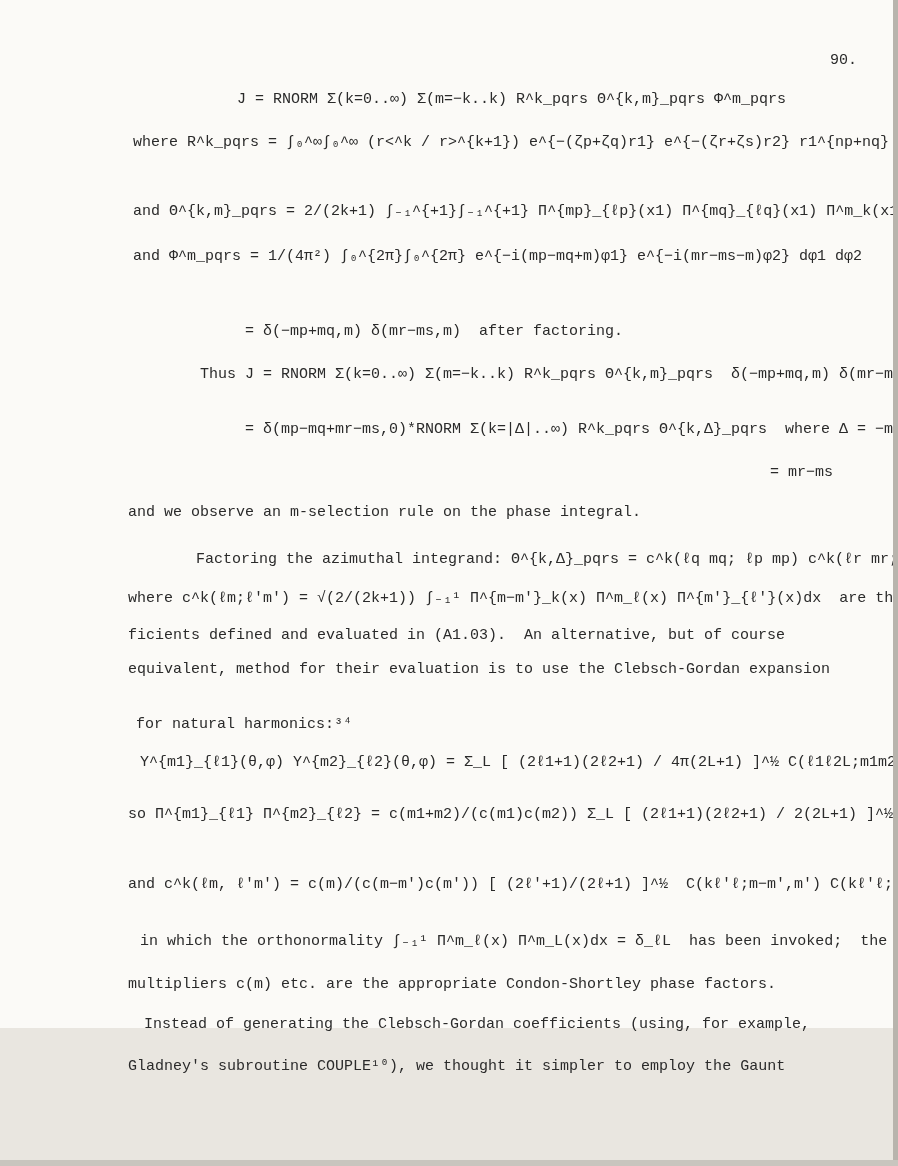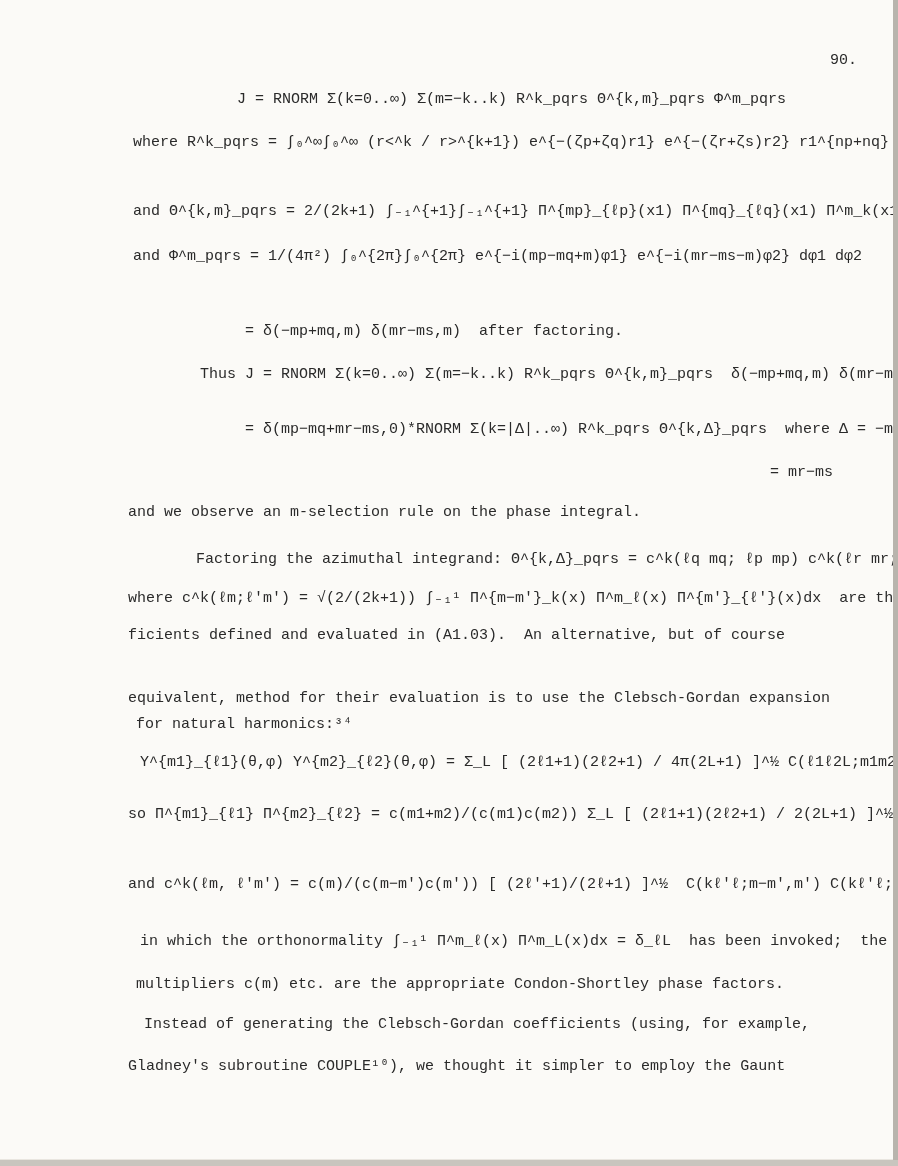--- a/index.html
+++ b/index.html
@@ -1,17 +1,17 @@
 <!DOCTYPE html>
 <html><head>
 <meta charset="utf-8">
 <style>
   html, body { margin:0; padding:0; }
   body { width:898px; height:1166px; background:#e9e6e0; position:relative; overflow:hidden; }
-  .page { position:absolute; left:0; top:0; width:893px; height:1159px; background:#fbfaf7; }
+  .page { position:absolute; left:0; top:0; width:893px; height:1028px; background:#fbfaf7; }
   .edge { position:absolute; right:0; top:0; width:5px; height:1166px; background:#b8b4ad; }
   .bottom-edge { position:absolute; left:0; bottom:0; width:898px; height:6px; background:#c9c5be; }
   .ln { position:absolute; font-family:"Liberation Mono", "DejaVu Sans Mono", monospace; font-size:15px; color:#2a2a2a; white-space:pre; }
   .pgno { position:absolute; left:830px; top:52px; font-family:"Liberation Mono", monospace; font-size:15px; color:#2a2a2a; }
 </style>
 </head>
 <body>
 
 <div class="page">
   <div class="pgno">90.</div>
@@ -21,25 +21,25 @@
       <div class="ln" style="left: 133px; top: 201px;">and Θ^{k,m}_pqrs = 2/(2k+1) ∫₋₁^{+1}∫₋₁^{+1} Π^{mp}_{ℓp}(x1) Π^{mq}_{ℓq}(x1) Π^m_k(x1) . Π^{mr}_{ℓr}(x2) Π^{ms}_{ℓs}(x2) Π^m_k(x2) dx1 dx2</div>
       <div class="ln" style="left: 133px; top: 248px;">and Φ^m_pqrs = 1/(4π²) ∫₀^{2π}∫₀^{2π} e^{−i(mp−mq+m)φ1} e^{−i(mr−ms−m)φ2} dφ1 dφ2</div>
       <div class="ln" style="left: 245px; top: 323px;">= δ(−mp+mq,m) δ(mr−ms,m)  after factoring.</div>
       <div class="ln" style="left: 200px; top: 366px;">Thus J = RNORM Σ(k=0..∞) Σ(m=−k..k) R^k_pqrs Θ^{k,m}_pqrs  δ(−mp+mq,m) δ(mr−ms,m)</div>
       <div class="ln" style="left: 245px; top: 421px;">= δ(mp−mq+mr−ms,0)*RNORM Σ(k=|Δ|..∞) R^k_pqrs Θ^{k,Δ}_pqrs  where Δ = −mp+mq</div>
       <div class="ln" style="left: 770px; top: 464px;">= mr−ms</div>
       <div class="ln" style="left: 128px; top: 504px;">and we observe an m-selection rule on the phase integral.</div>
       <div class="ln" style="left: 196px; top: 551px;">Factoring the azimuthal integrand: Θ^{k,Δ}_pqrs = c^k(ℓq mq; ℓp mp) c^k(ℓr mr; ℓs ms)</div>
       <div class="ln" style="left: 128px; top: 588px;">where c^k(ℓm;ℓ'm') = √(2/(2k+1)) ∫₋₁¹ Π^{m−m'}_k(x) Π^m_ℓ(x) Π^{m'}_{ℓ'}(x)dx  are the Gaunt coef-</div>
       <div class="ln" style="left: 128px; top: 627px;">ficients defined and evaluated in (A1.03).  An alternative, but of course</div>
-      <div class="ln" style="left: 128px; top: 690px;">equivalent, method for their evaluation is to use the Clebsch-Gordan expansion</div>
+      <div class="ln" style="left: 128px; top: 661px;">equivalent, method for their evaluation is to use the Clebsch-Gordan expansion</div>
       <div class="ln" style="left: 136px; top: 716px;">for natural harmonics:³⁴</div>
       <div class="ln" style="left: 140px; top: 754px;">Y^{m1}_{ℓ1}(θ,φ) Y^{m2}_{ℓ2}(θ,φ) = Σ_L [ (2ℓ1+1)(2ℓ2+1) / 4π(2L+1) ]^½ C(ℓ1ℓ2L;m1m2) C(ℓ1ℓ2L;00) Y^{m1+m2}_L(θ,φ)</div>
       <div class="ln" style="left: 128px; top: 806px;">so Π^{m1}_{ℓ1} Π^{m2}_{ℓ2} = c(m1+m2)/(c(m1)c(m2)) Σ_L [ (2ℓ1+1)(2ℓ2+1) / 2(2L+1) ]^½ C(ℓ1ℓ2L;m1m2) C(ℓ1ℓ2L;00) Π^{m1+m2}_L</div>
       <div class="ln" style="left: 128px; top: 876px;">and c^k(ℓm, ℓ'm') = c(m)/(c(m−m')c(m')) [ (2ℓ'+1)/(2ℓ+1) ]^½  C(kℓ'ℓ;m−m',m') C(kℓ'ℓ;00)</div>
       <div class="ln" style="left: 128px; top: 931px; margin-left: 12px;">in which the orthonormality ∫₋₁¹ Π^m_ℓ(x) Π^m_L(x)dx = δ_ℓL  has been invoked;  the</div>
-      <div class="ln" style="left: 136px; top: 976px;">multipliers c(m) etc. are the appropriate Condon-Shortley phase factors.</div>
+      <div class="ln" style="left: 128px; top: 976px;">multipliers c(m) etc. are the appropriate Condon-Shortley phase factors.</div>
       <div class="ln" style="left: 128px; top: 1016px; margin-left: 16px;">Instead of generating the Clebsch-Gordan coefficients (using, for example,</div>
       <div class="ln" style="left: 128px; top: 1056px;">Gladney's subroutine COUPLE¹⁰), we thought it simpler to employ the Gaunt</div>
     </div>
 </div>
 <div class="edge"></div>
 <div class="bottom-edge"></div>
 
 </body></html>

